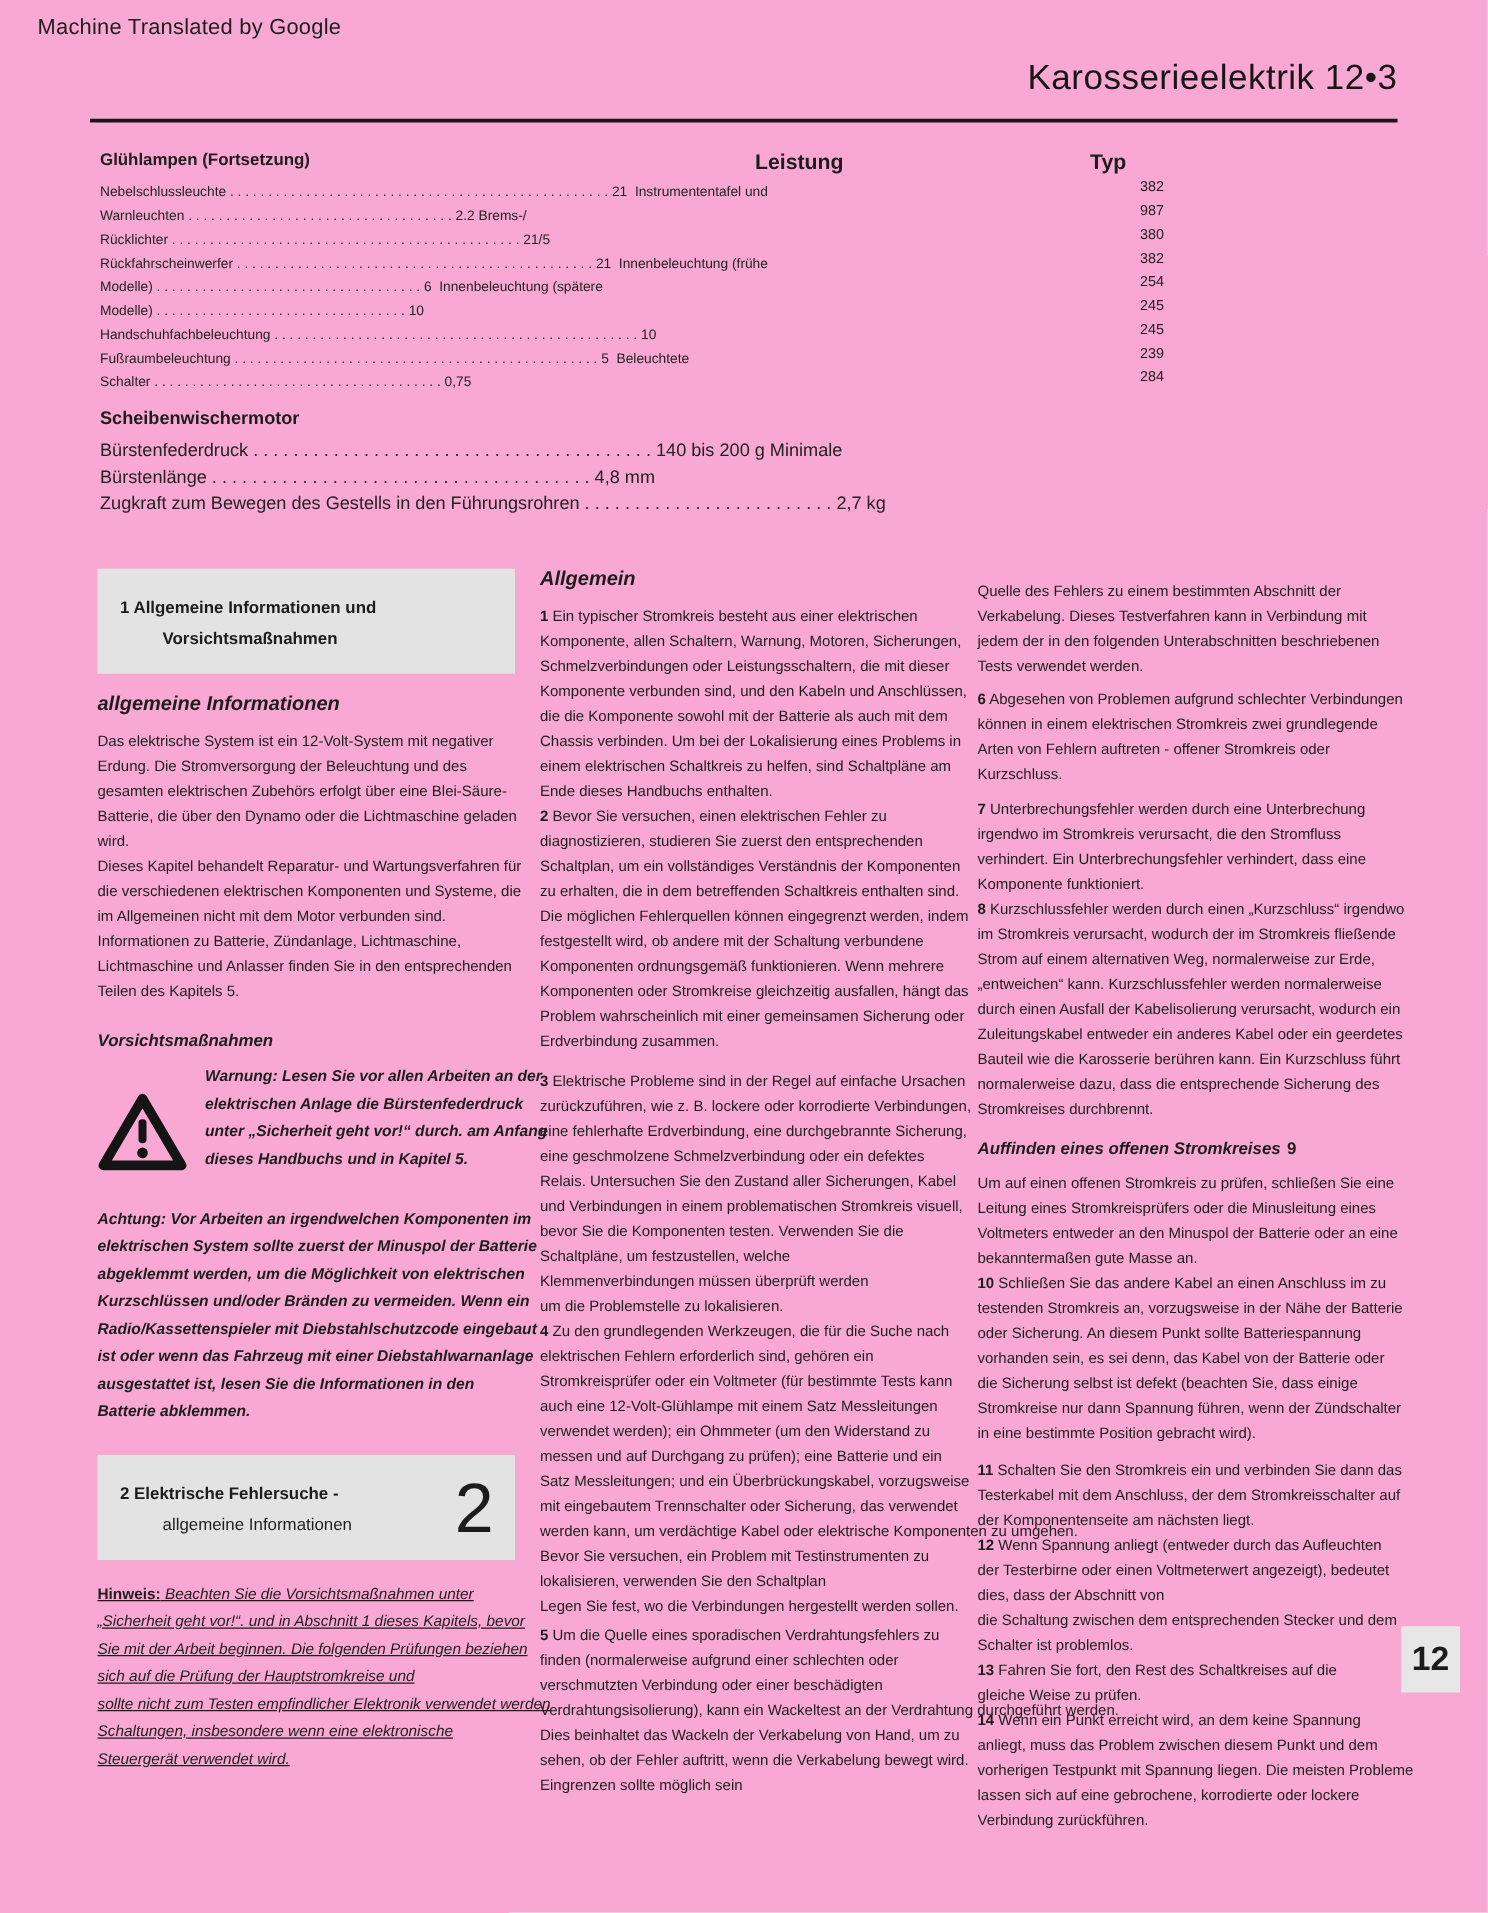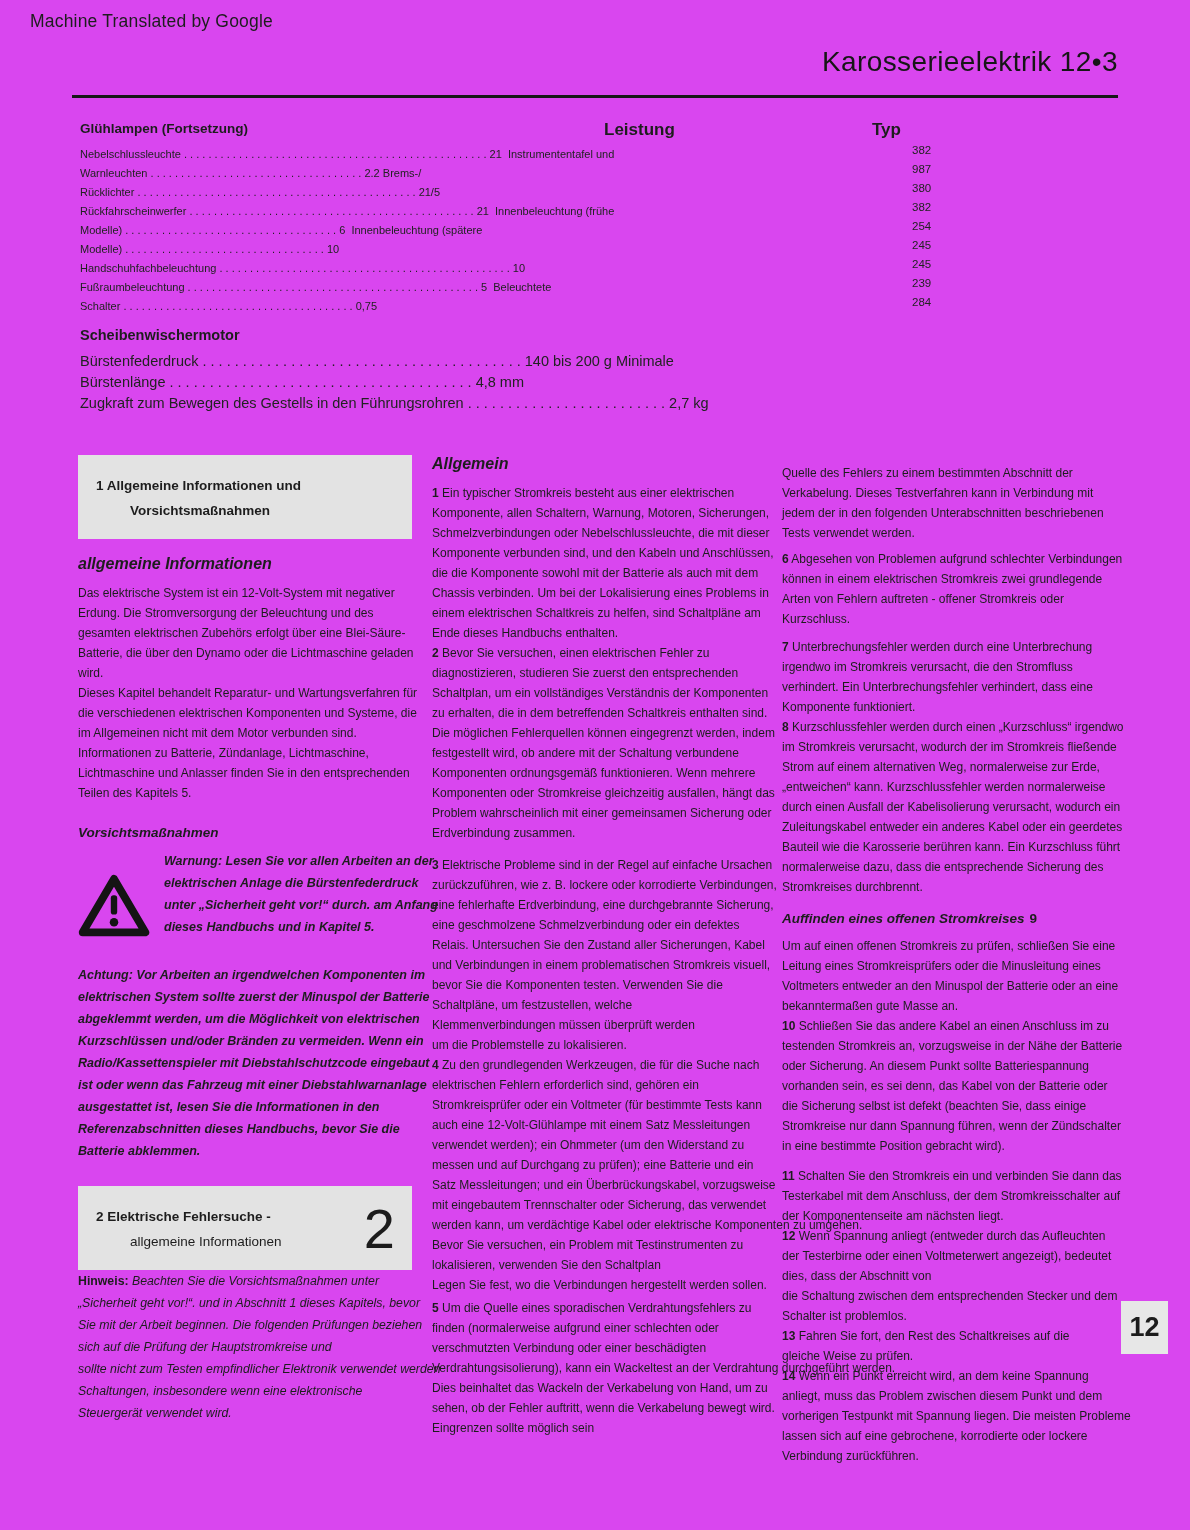--- a/index.html
+++ b/index.html
@@ -1,18 +1,18 @@
 <!DOCTYPE html>
 <html><head>
 <meta charset="utf-8">
 <style>
   html,body{margin:0;padding:0;background:#fff;}
   body{width:1190px;height:1530px;overflow:hidden;position:relative;
        font-family:"Liberation Sans",sans-serif;color:#1d1d1d;}
-  .page{position:absolute;inset:0;background:#d946ef;}
+  .page{position:absolute;inset:0;background:#f9a8d4;}
   .mt-note{position:absolute;left:30px;top:11px;font-size:17.5px;letter-spacing:.2px;}
   .title{position:absolute;right:72px;top:46px;font-size:28px;letter-spacing:.4px;color:#161616;}
   .rule{position:absolute;left:72px;right:72px;top:95px;height:3px;background:#161616;}
 
   
   .specs{position:absolute;left:80px;top:119px;width:1038px;}
   .spec-head{position:relative;height:25px;}
   .bulbs-heading{font-size:13.5px;font-weight:bold;}
   .col-label{position:absolute;top:1px;font-size:17px;font-weight:bold;}
   .lbl-leistung{left:524px;}
@@ -130,44 +130,43 @@
         </div>
       </div>
       <div class="para bi" style="margin-top: 26px;">
         <div class="line">Achtung: Vor Arbeiten an irgendwelchen Komponenten im</div>
         <div class="line">elektrischen System sollte zuerst der Minuspol der Batterie</div>
         <div class="line">abgeklemmt werden, um die Möglichkeit von elektrischen</div>
         <div class="line">Kurzschlüssen und/oder Bränden zu vermeiden. Wenn ein</div>
         <div class="line">Radio/Kassettenspieler mit Diebstahlschutzcode eingebaut</div>
         <div class="line">ist oder wenn das Fahrzeug mit einer Diebstahlwarnanlage</div>
         <div class="line">ausgestattet ist, lesen Sie die Informationen in den</div>
-        <div class="line">Referenzabschnitten dieses Handbuchs, bevor Sie die</div>
         <div class="line">Batterie abklemmen.</div>
       </div>
       <div class="graybox" style="margin-top: 24px;">
         <div class="box-line b" style="padding-left: 8px;">2 Elektrische Fehlersuche -</div>
         <div class="box-line" style="padding-left: 42px;">allgemeine Informationen</div>
         <div class="big-num">2</div>
       </div>
-      <div class="para it" style="">
+      <div class="para it" style="margin-top: 16px; text-decoration: underline;">
         <div class="line"><b>Hinweis:</b> Beachten Sie die Vorsichtsmaßnahmen unter</div>
         <div class="line">„Sicherheit geht vor!“. und in Abschnitt 1 dieses Kapitels, bevor</div>
         <div class="line">Sie mit der Arbeit beginnen. Die folgenden Prüfungen beziehen</div>
         <div class="line">sich auf die Prüfung der Hauptstromkreise und</div>
         <div class="line">sollte nicht zum Testen empfindlicher Elektronik verwendet werden</div>
         <div class="line">Schaltungen, insbesondere wenn eine elektronische</div>
         <div class="line">Steuergerät verwendet wird.</div>
       </div>
     </div>
   <div id="col-mid" class="col col-mid">
       <div class="h lg"><span>Allgemein</span></div>
       <div class="para ">
         <div class="line"><b>1</b> Ein typischer Stromkreis besteht aus einer elektrischen</div>
         <div class="line">Komponente, allen Schaltern, Warnung, Motoren, Sicherungen,</div>
-        <div class="line">Schmelzverbindungen oder Nebelschlussleuchte, die mit dieser</div>
+        <div class="line">Schmelzverbindungen oder Leistungsschaltern, die mit dieser</div>
         <div class="line">Komponente verbunden sind, und den Kabeln und Anschlüssen,</div>
         <div class="line">die die Komponente sowohl mit der Batterie als auch mit dem</div>
         <div class="line">Chassis verbinden. Um bei der Lokalisierung eines Problems in</div>
         <div class="line">einem elektrischen Schaltkreis zu helfen, sind Schaltpläne am</div>
         <div class="line">Ende dieses Handbuchs enthalten.</div>
       </div>
       <div class="para ">
         <div class="line"><b>2</b> Bevor Sie versuchen, einen elektrischen Fehler zu</div>
         <div class="line">diagnostizieren, studieren Sie zuerst den entsprechenden</div>
         <div class="line">Schaltplan, um ein vollständiges Verständnis der Komponenten</div>

